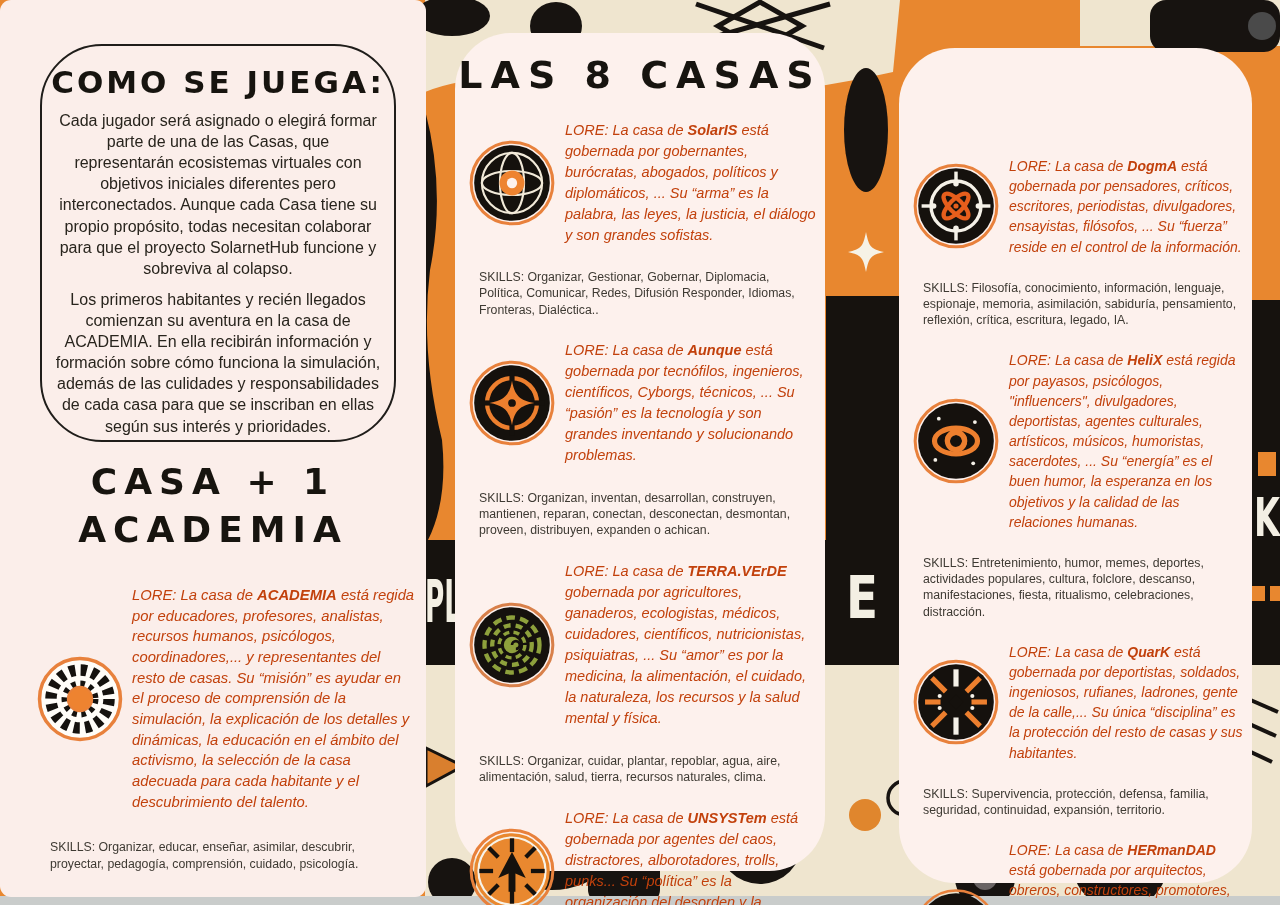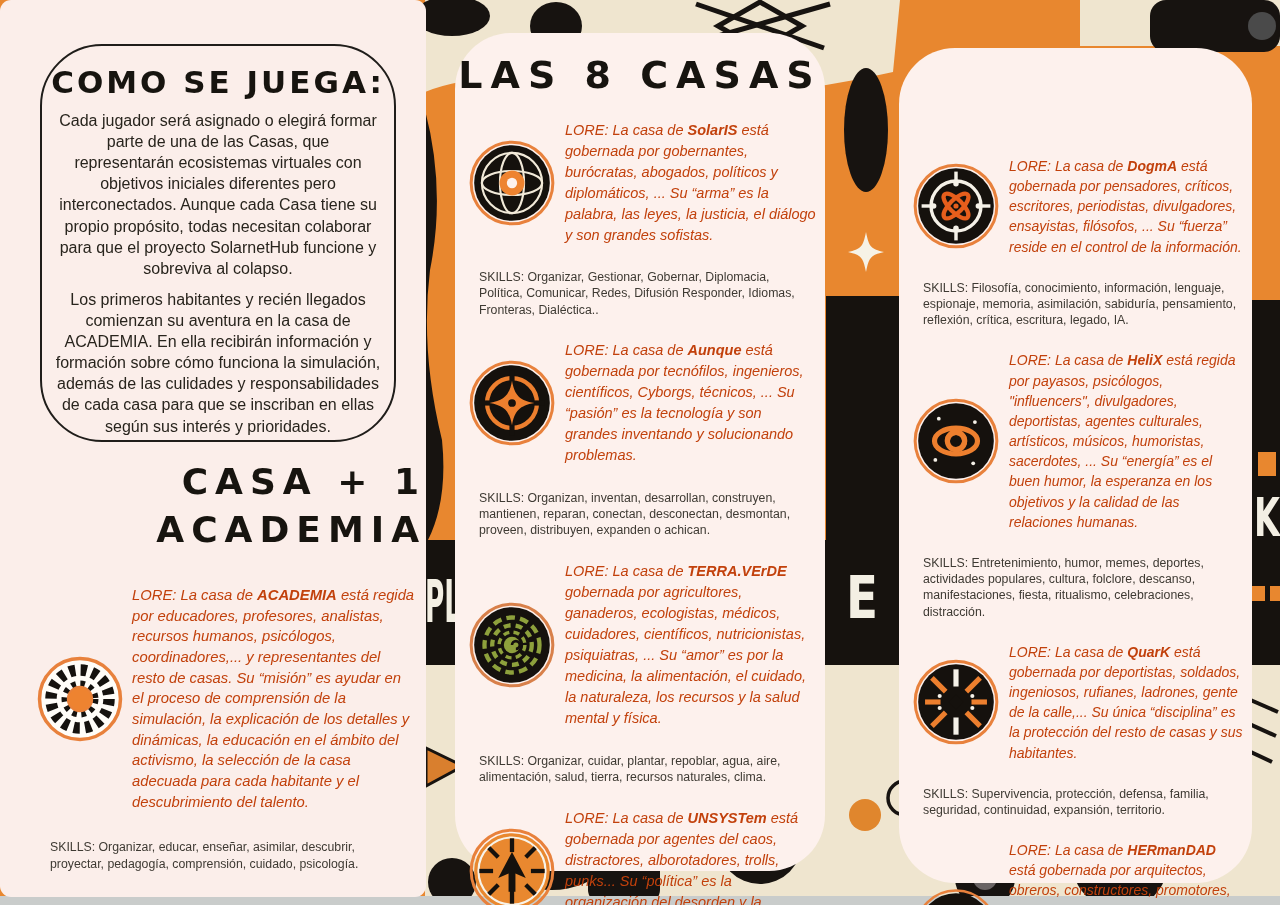--- a/index.html
+++ b/index.html
@@ -8,21 +8,21 @@
   .canvas svg.bg{position:absolute;left:0;top:0;}
 
   
   .left-col{position:absolute;left:0;top:0;width:426px;height:897px;background:#fbeeea;border-radius:11px;}
   .howto-box{position:absolute;left:40px;top:44px;width:352px;height:394px;
     border:2.5px solid #1f1d1a;border-radius:62px;overflow:hidden;}
   .howto-title{margin:18px 8px 4px;text-align:center;font-family:"DejaVu Sans",sans-serif;
     font-weight:800;font-size:31px;letter-spacing:3px;color:#17140f;}
   .howto-box p{margin:10px 13px;text-align:center;font-size:16px;line-height:1.32;color:#28241d;}
 
-  .casa-heading{position:absolute;left:0;top:458px;width:426px;text-align:right;
+  .casa-heading{position:absolute;left:0;top:458px;width:426px;text-align:center;
     font-family:"DejaVu Sans",sans-serif;font-weight:800;font-size:36px;letter-spacing:7px;
     line-height:1.32;color:#17140f;}
 
   .academia-block{position:absolute;left:36px;top:570px;width:392px;}
   .arow{display:flex;align-items:center;}
   .arow .house-icon{width:88px;height:88px;flex:0 0 88px;margin-right:8px;}
   .arow .lore{font-size:14.8px;line-height:1.4;width:284px;}
   .academia-block .skills{margin:12px 4px 0 14px;width:344px;}
 
   

